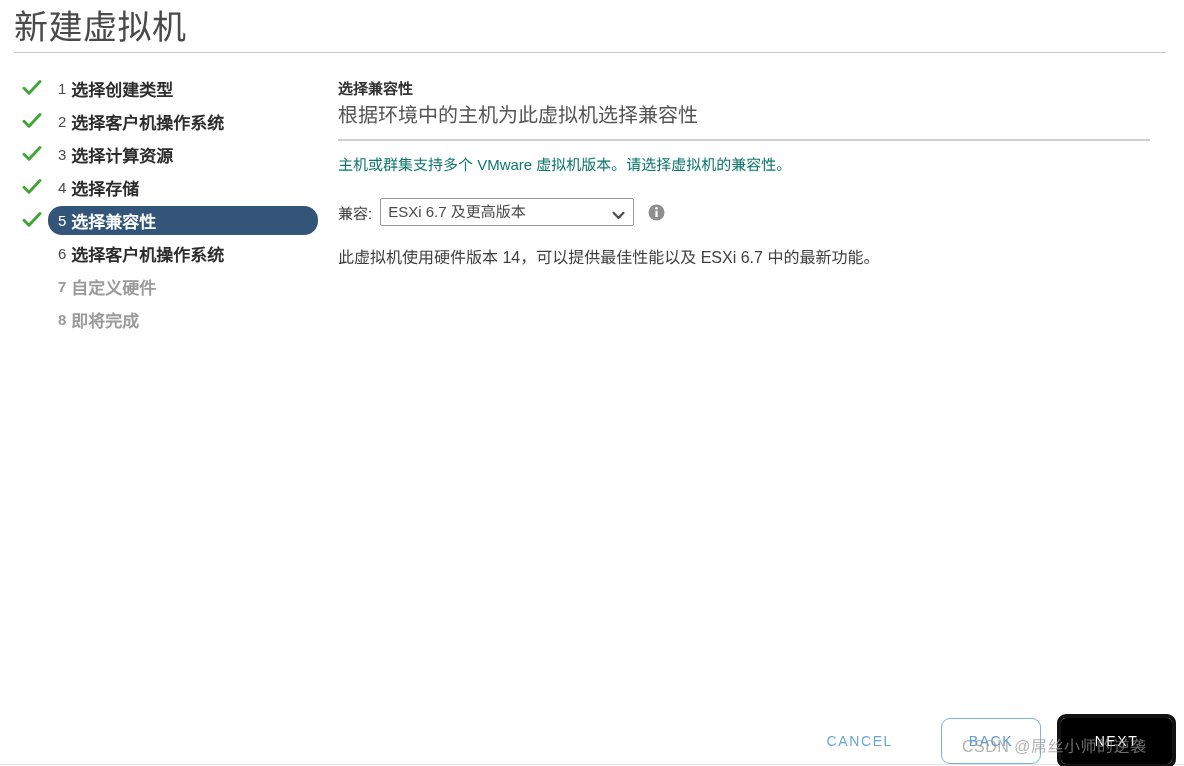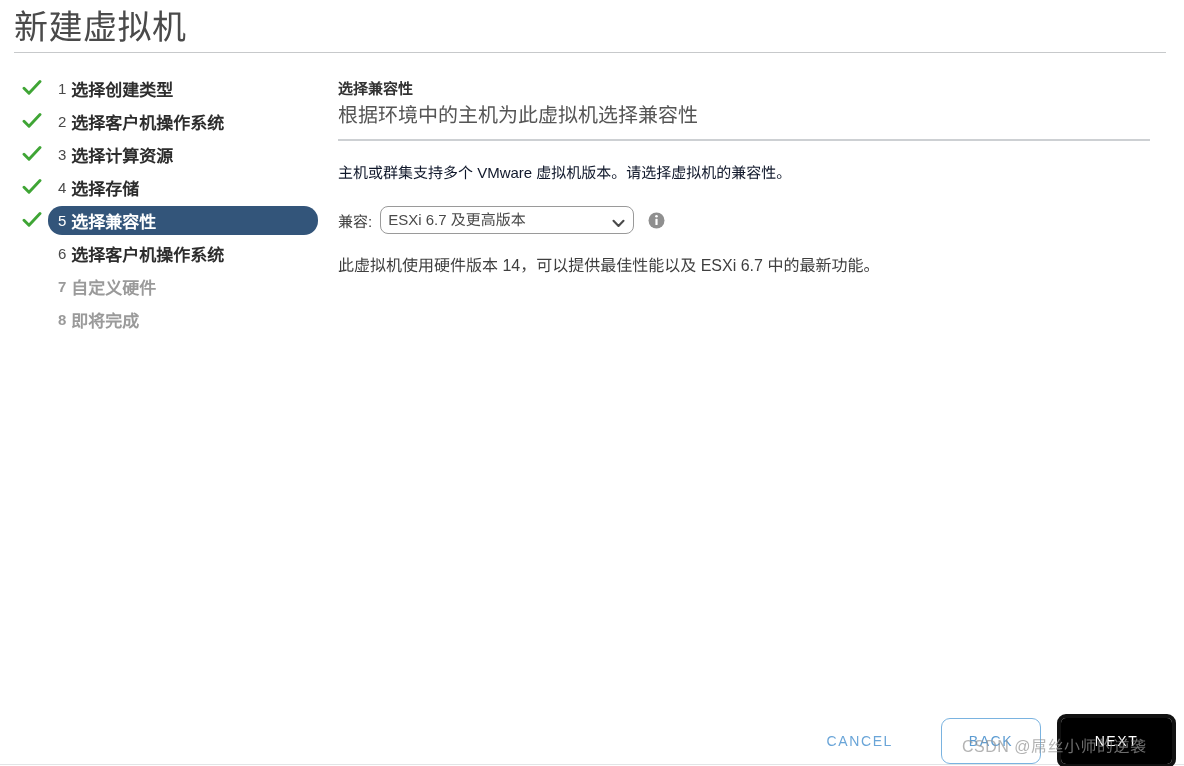--- a/index.html
+++ b/index.html
@@ -131,23 +131,23 @@
     line-height: 22px;
     margin: 0;
   }
   .content-rule {
     margin-top: 13px;
     width: 812px;
     height: 2px;
     background: #cdd0d3;
   }
   .content-para {
-    margin-top: 20px;
+    margin-top: 12px;
     font-size: 15px;
-    color: #0f172a;
+    color: #0f766e;
     line-height: 24px;
   }
 
   
   .compat-row {
     margin-top: 20px;
     display: flex;
     align-items: center;
     height: 30px;
   }
@@ -158,21 +158,21 @@
     white-space: nowrap;
   }
   .compat-select {
     appearance: none;
     -webkit-appearance: none;
     -moz-appearance: none;
     width: 254px;
     height: 28px;
     box-sizing: border-box;
     border: 1px solid #9a9a9a;
-    border-radius: 8px;
+    border-radius: 2px;
     background: #ffffff;
     color: #4a4a4a;
     font-family: "Liberation Sans", "DejaVu Sans", sans-serif;
     font-size: 15px;
     padding: 0 28px 0 7px;
     line-height: 26px;
   }
   .select-wrap {
     position: relative;
     display: inline-block;

